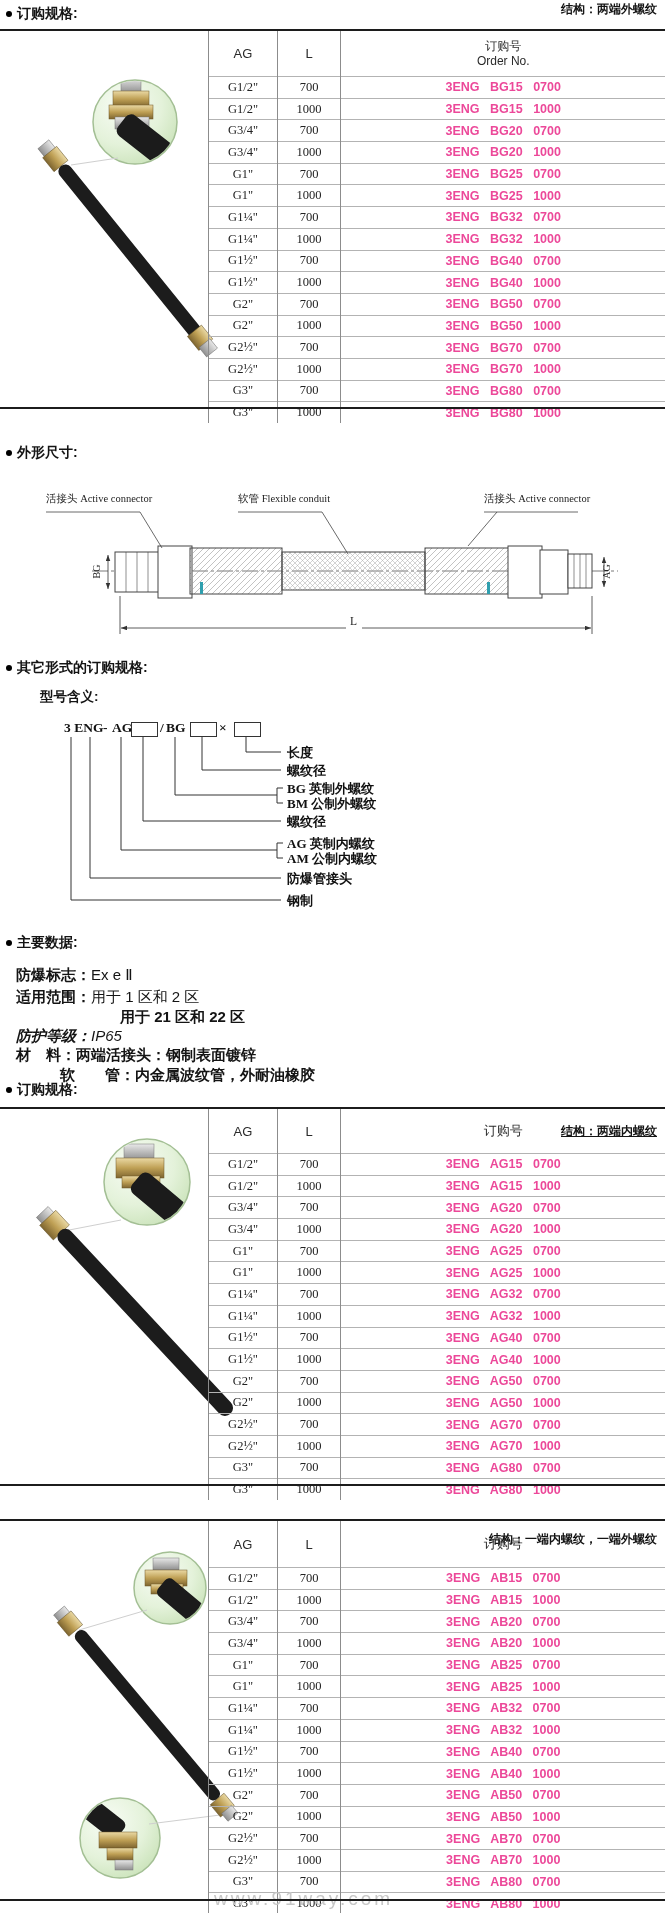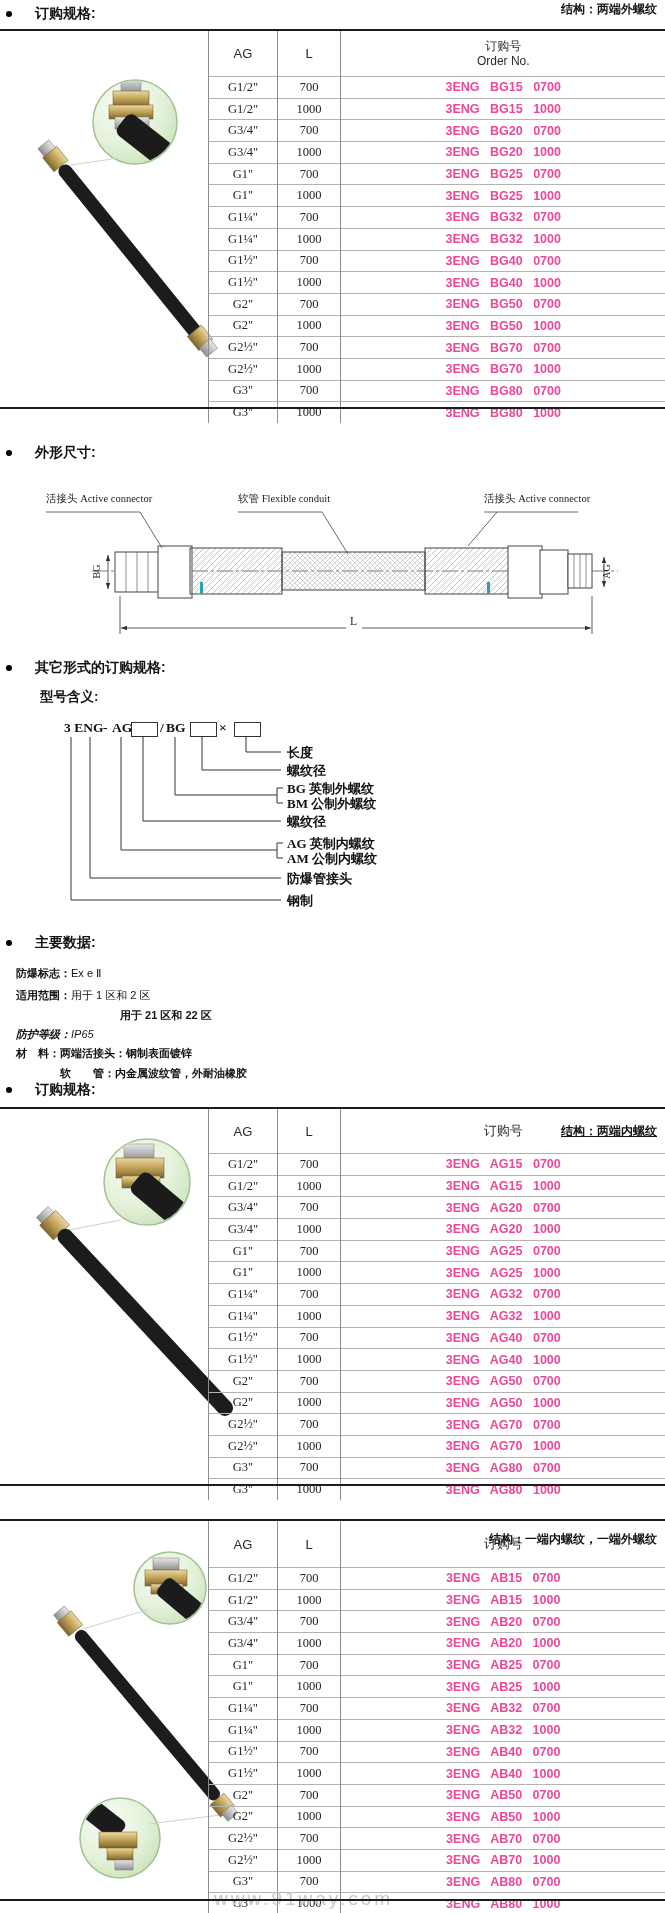--- a/index.html
+++ b/index.html
@@ -1,19 +1,19 @@
 <!DOCTYPE html>
 <html><head>
 <meta charset="utf-8">
 <style>
   html,body{margin:0;padding:0;background:#fff;}
   .page{position:relative;width:665px;height:1913px;background:#fff;overflow:hidden;
         font-family:"Liberation Sans",sans-serif;color:#141414;}
   .rule{position:absolute;left:0;width:665px;height:2px;background:#1c1c1c;}
-  .sec-title{position:absolute;display:flex;align-items:center;gap:23px;
+  .sec-title{position:absolute;display:flex;align-items:center;gap:5px;
              font-size:14px;font-weight:bold;}
   .bullet{width:6px;height:6px;border-radius:50%;background:#000;flex:0 0 auto;}
   .struct-note{position:absolute;right:8px;font-size:12px;font-weight:bold;}
   .sub-title{position:absolute;font-size:13.5px;font-weight:bold;}
 
   table.spec{position:absolute;border-collapse:collapse;table-layout:fixed;width:457px;}
   table.spec th,table.spec td{border-left:1px solid #8c8c8c;padding:0;text-align:center;vertical-align:middle;}
   table.spec td{border-top:1px solid #b3b3b3;height:20.7px;}
   table.spec th{font-weight:normal;font-size:13px;color:#2a2a2a;}
   .hdr2{font-size:12px;line-height:1.25;}
@@ -24,21 +24,21 @@
   .abs{position:absolute;}
   .dlabel{position:absolute;font-family:"Liberation Serif",serif;font-size:10.5px;color:#222;white-space:nowrap;}
   .dim{position:absolute;font-family:"Liberation Serif",serif;font-size:10px;color:#222;}
   .rot{transform:rotate(-90deg);transform-origin:center;}
 
   .formula{position:absolute;font-family:"Liberation Serif",serif;font-size:13.5px;font-weight:600;color:#111;}
   .mbox{position:absolute;width:25px;height:13px;border:1px solid #333;background:#fff;}
   .mlabel{position:absolute;left:287px;font-family:"Liberation Serif",serif;font-size:13px;
           font-weight:bold;color:#111;white-space:nowrap;line-height:15px;}
 
-  .mrow{position:absolute;left:16px;font-size:11px;white-space:nowrap;}
+  .mrow{position:absolute;left:16px;font-size:15px;white-space:nowrap;}
   .mrow b{font-weight:bold;}
   .watermark{position:absolute;left:214px;top:1888px;font-size:19px;letter-spacing:3px;
              color:#c7c7c7;font-family:"Liberation Sans",sans-serif;}
 </style>
 </head>
 <body>
 
 <div class="page">
 
   <div class="sec-title" style="left:6px;top:5px;">

